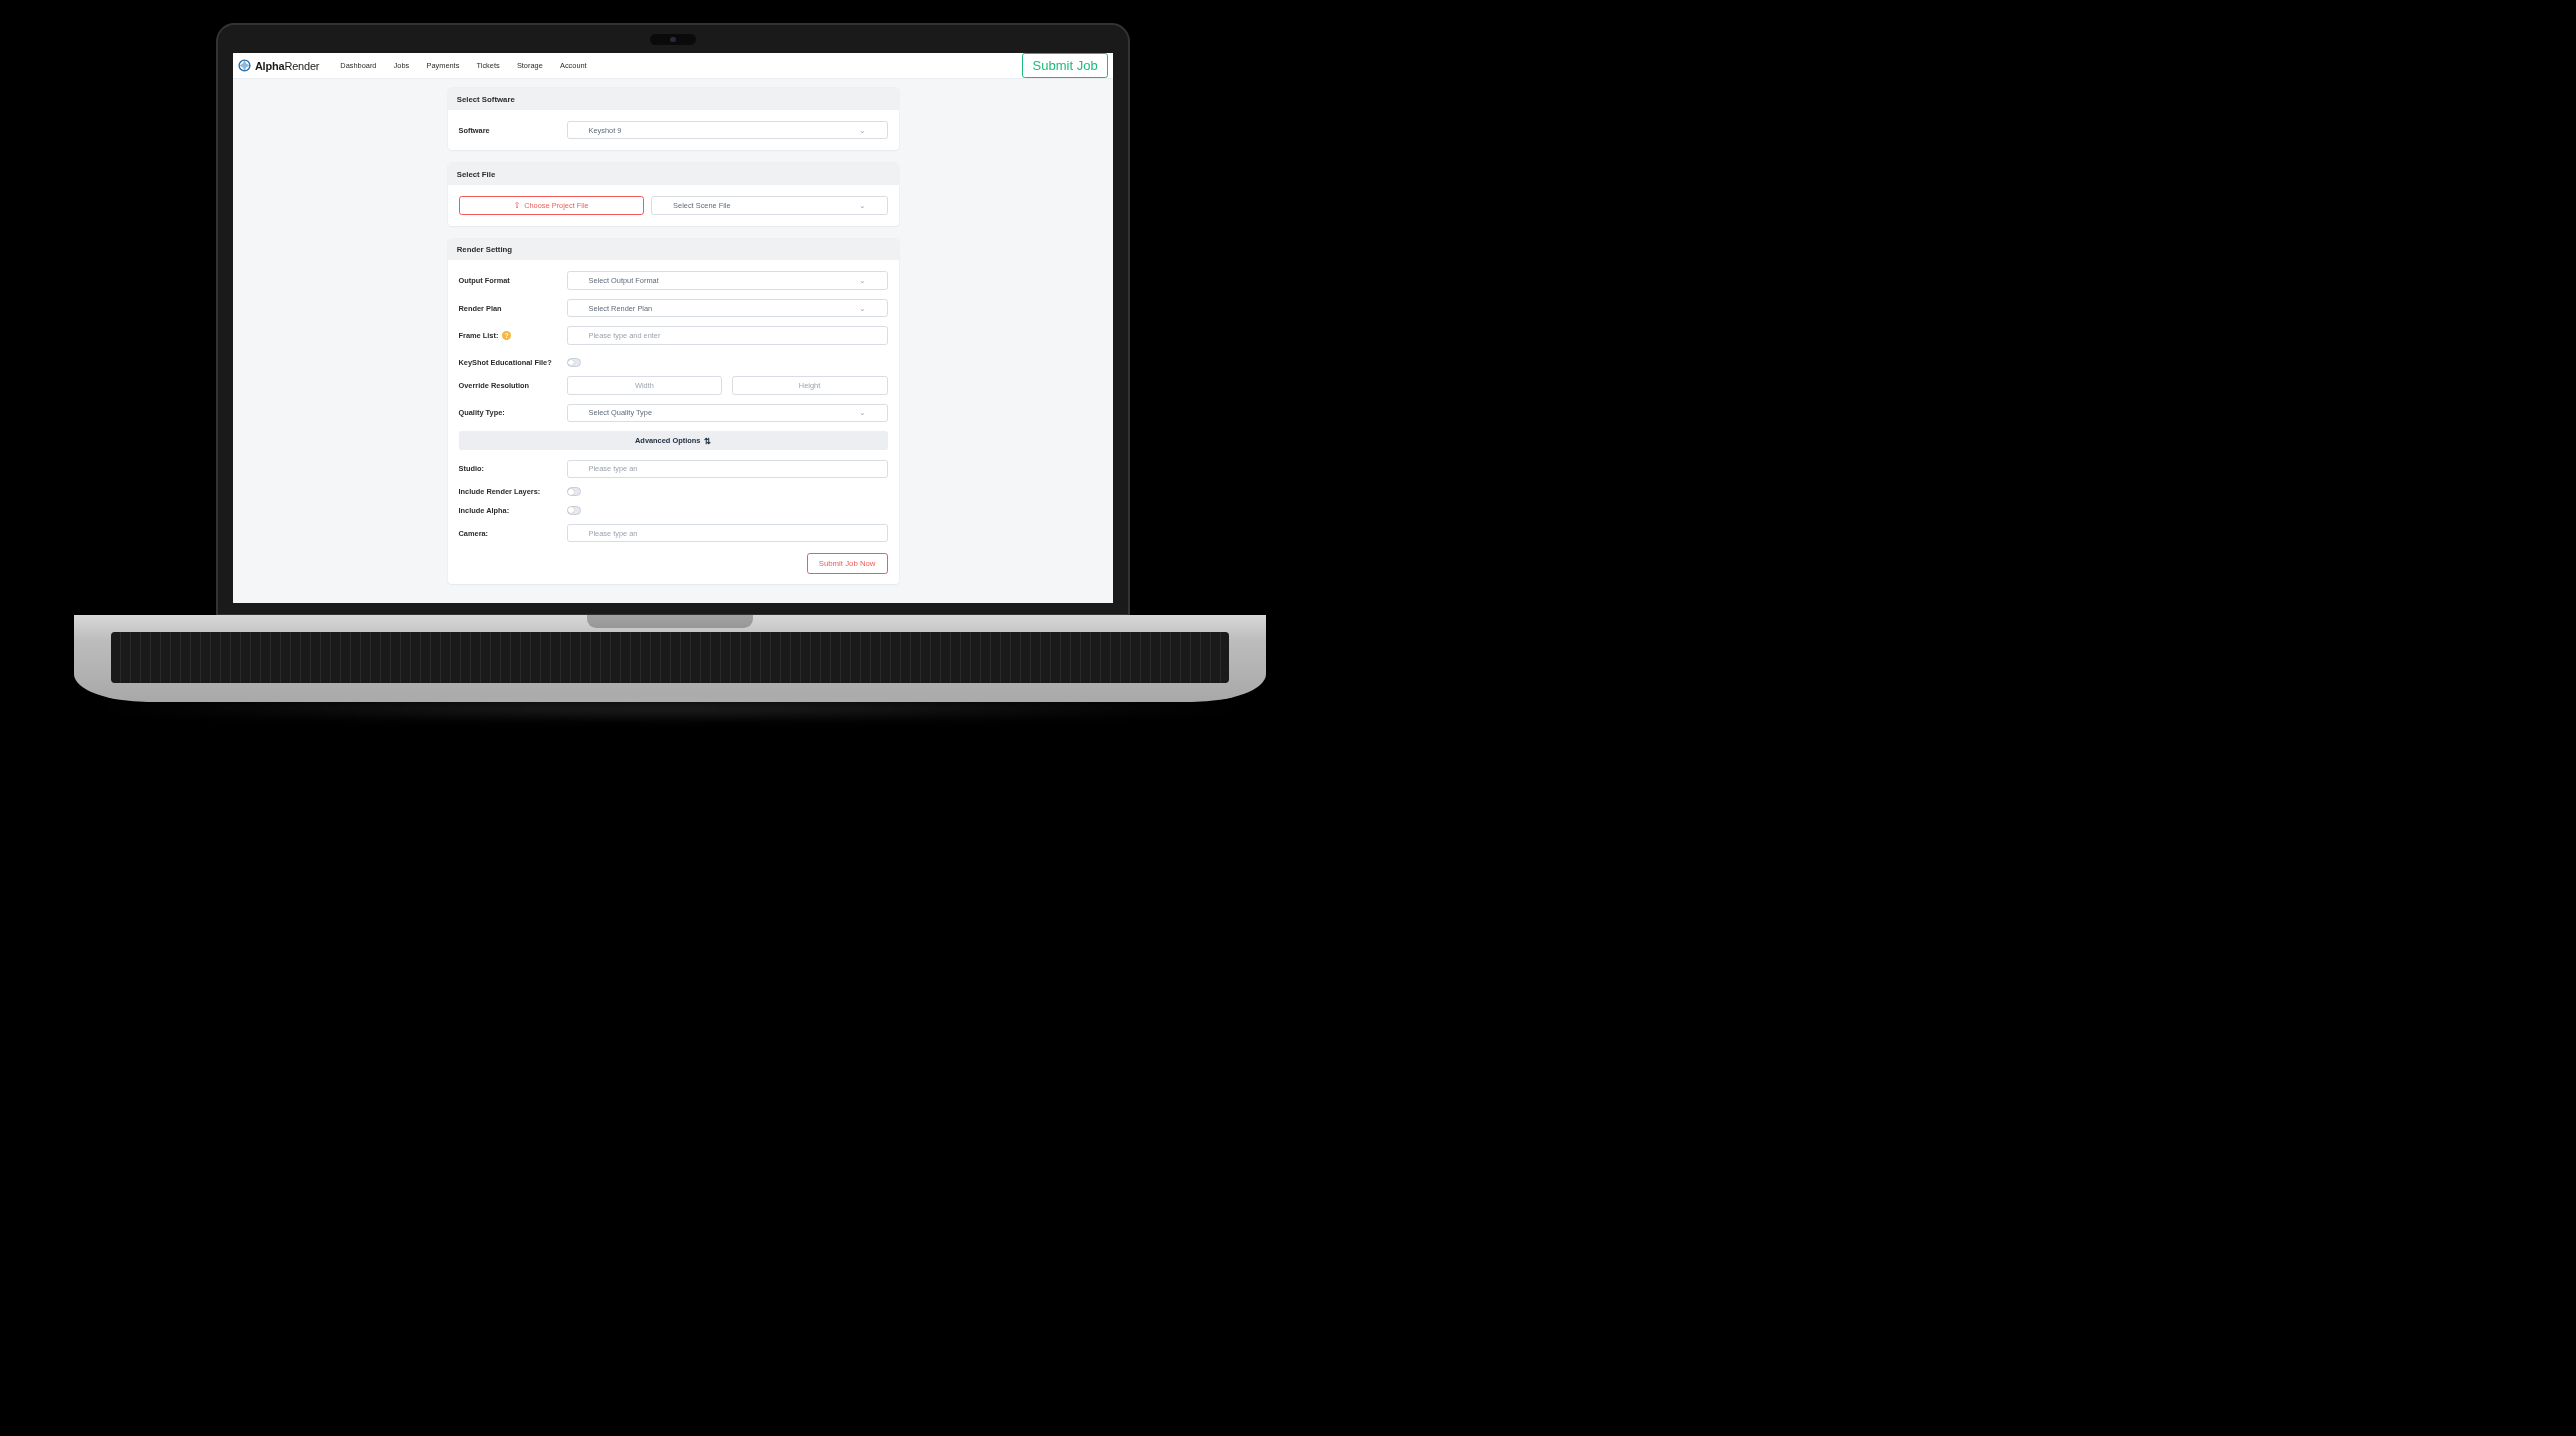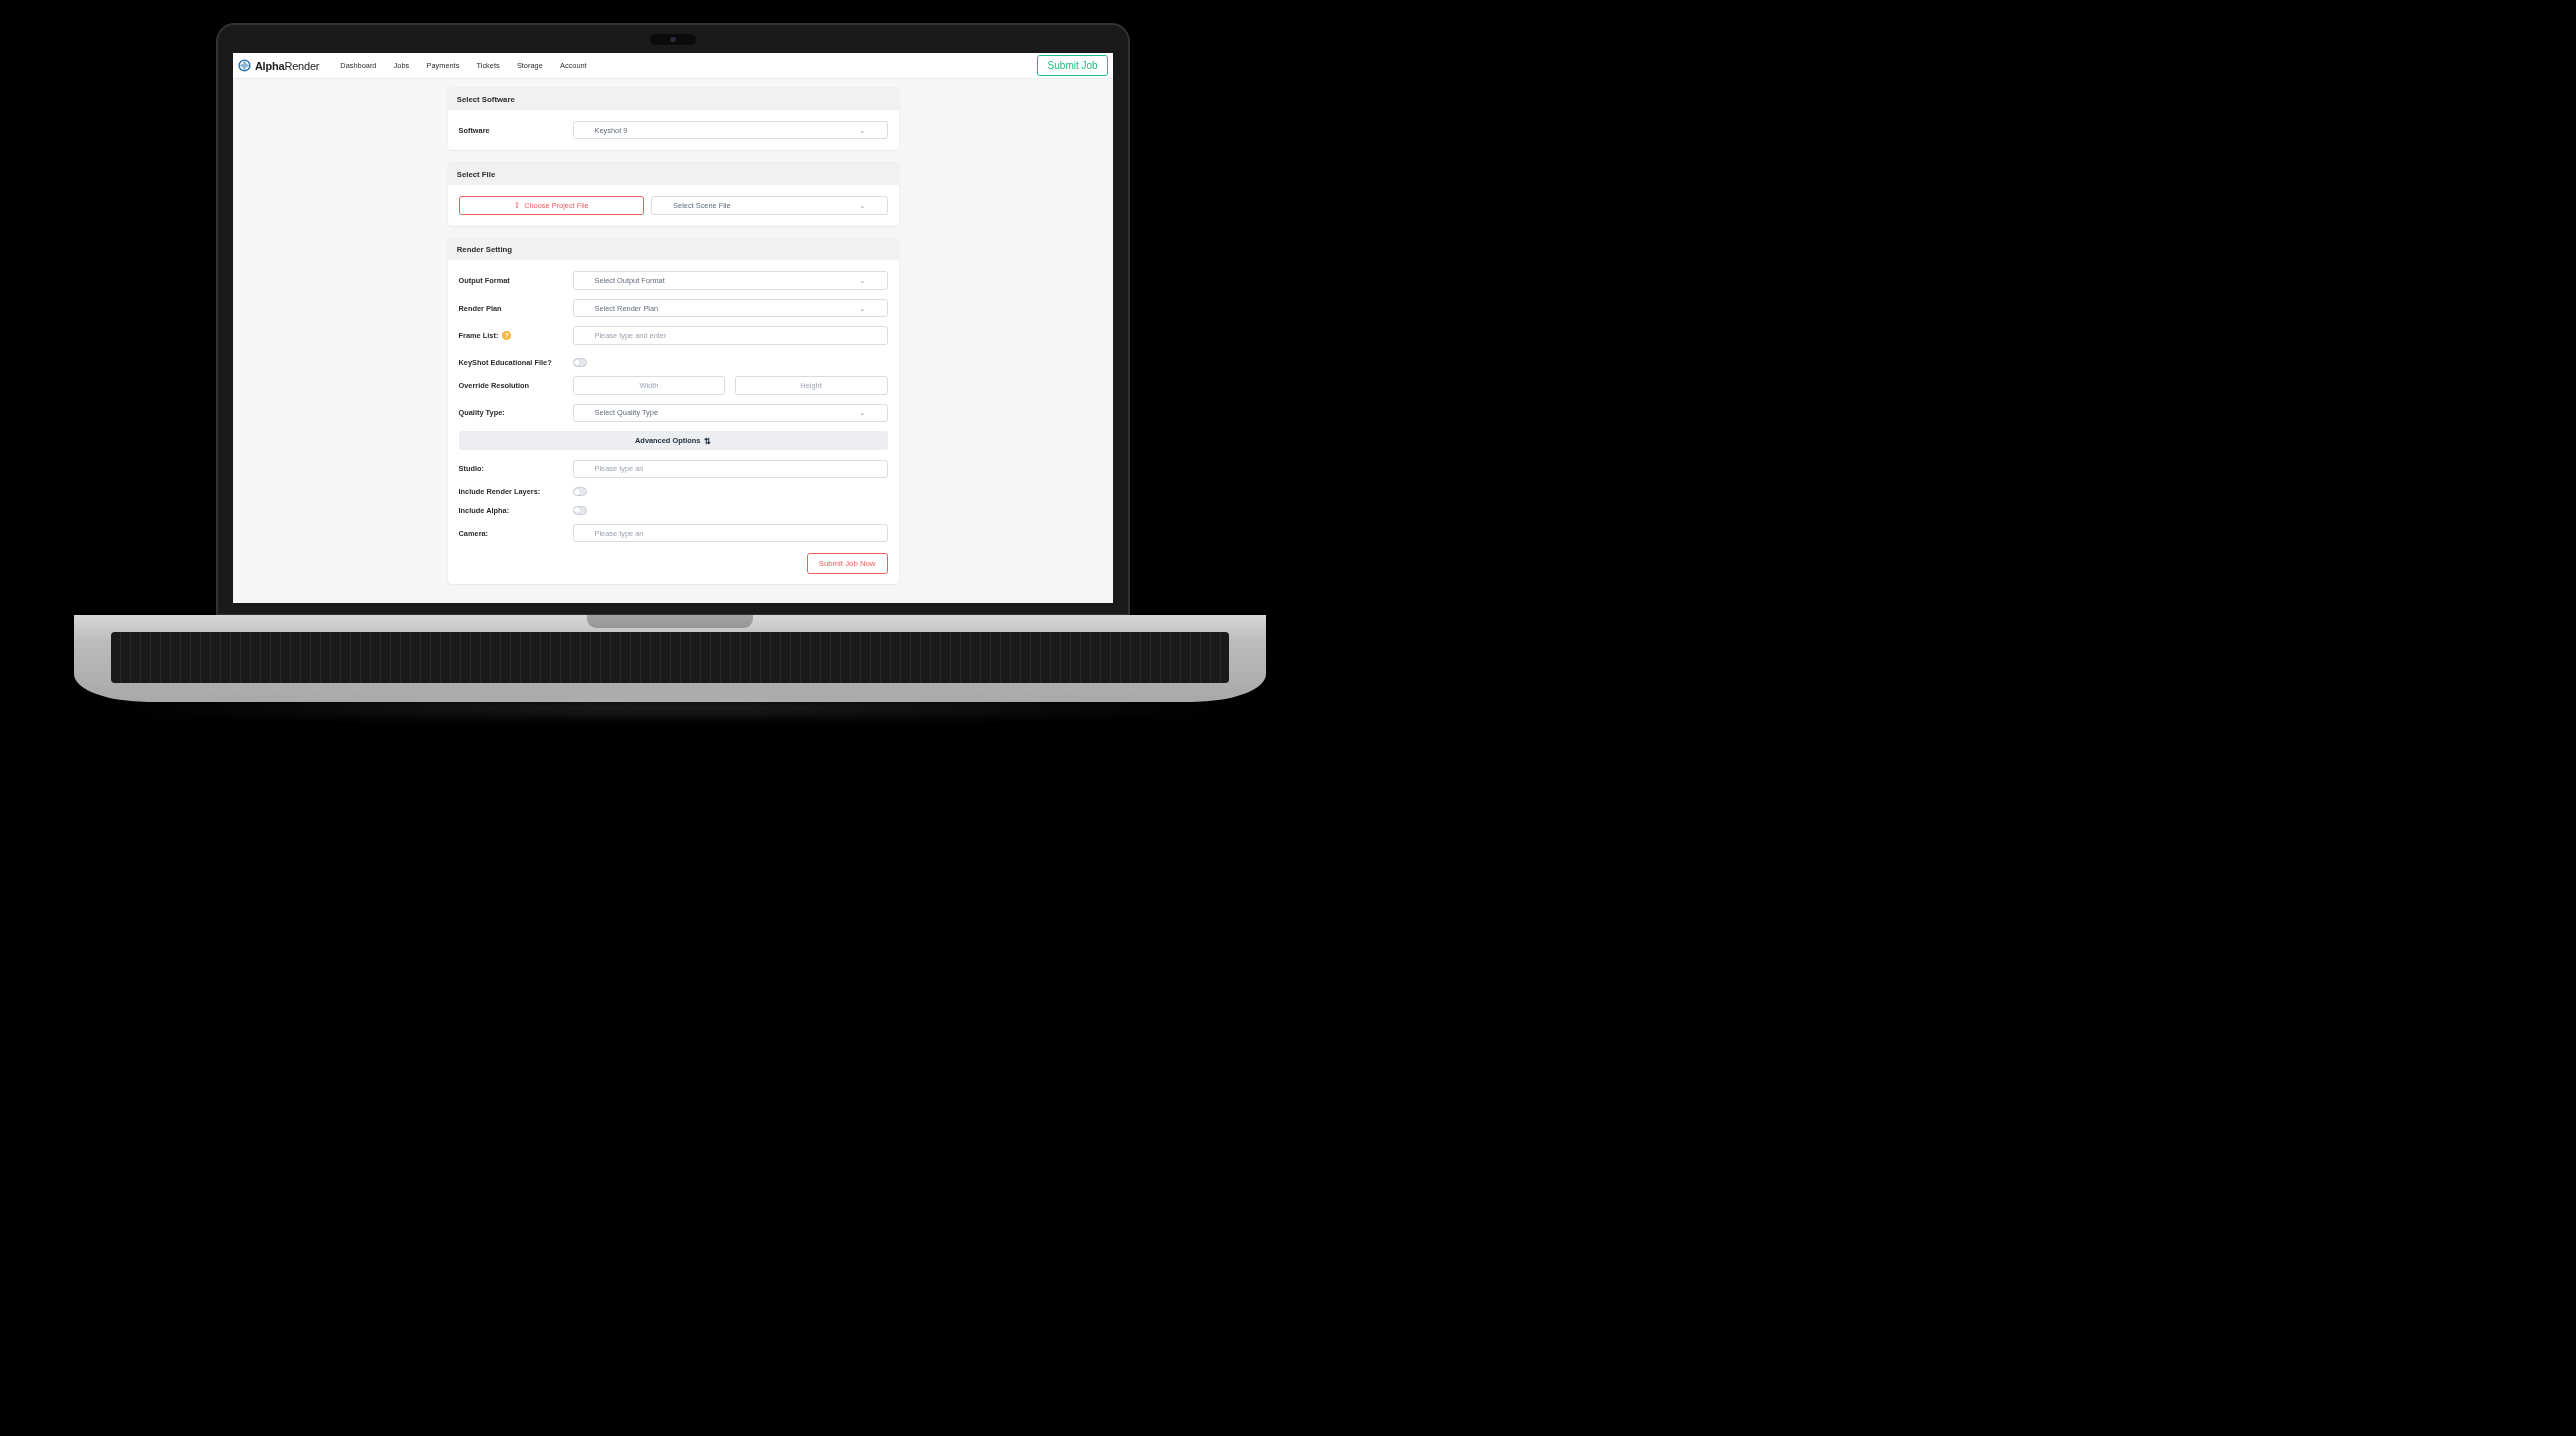--- a/index.html
+++ b/index.html
@@ -68,38 +68,38 @@
     background:#fff;
   }
   .logo { display:flex; align-items:center; gap:3.7px; margin-right:13px; }
   .logo-mark { width:13px;height:13px; }
   .logo-text { font-weight:700; font-size:11px; color:#1a1a1a; letter-spacing:-0.2px;text-align:center;}
   .logo-text .thin{font-weight:400;}
   .nav-links { display:flex; gap:9.2px; font-size:7.4px; color:#2c2c2c; }
   .nav-links div{cursor:pointer;padding-left:8px;}
   .spacer{flex:1;}
   .submit-top{
-    font-size:10px; color:#1bbc7a; border:0.9px solid #1bbc7a; border-radius:2.8px;
+    font-size:13px; color:#1bbc7a; border:0.9px solid #1bbc7a; border-radius:2.8px;
     padding:3.7px 9.2px; background:#fff; cursor:pointer;
   }
 
   .page {
     background:#f5f6f8; height:calc(100% - 26px); overflow-y:auto;
     padding: 9.2px 0 18.4px;
   }
   .card {
     width: 451px; margin: 0 auto 13px; background:#fff; border-radius:3.7px;
     box-shadow: 0 0 0 0.9px rgba(0,0,0,.02), 0 0.9px 1.8px rgba(0,0,0,.04);
   }
   .card-header{
     background:#f0f1f3; padding:6.4px 9.2px; font-size:7.8px; font-weight:700; color:#2c2c2c;
     border-radius:3.7px 3.7px 0 0;
   }
   .card-body{ padding: 11px 11px; }
-  .row{ display:flex; align-items:center; margin-bottom:9.2px; gap:15px; }
+  .row{ display:flex; align-items:center; margin-bottom:9.2px; gap:9px; }
   .row:last-child{margin-bottom:0;}
   .lbl{ width:99px; font-size:7.4px; font-weight:700; color:#2c2c2c; flex-shrink:0;}
   .ctrl{ flex:1; }
   .select, .input {
     width:100%; height:18.4px; border:0.9px solid #d8dce3; border-radius:2.8px;
     font-size:7.4px; color:#5f6b7a; padding:0 21px; background:#fff;
     display:flex;align-items:center;justify-content:space-between;cursor:pointer;
   }
   .select .chev{font-size:7.4px;color:#888;}
   .input { cursor:text; justify-content:flex-start;}

